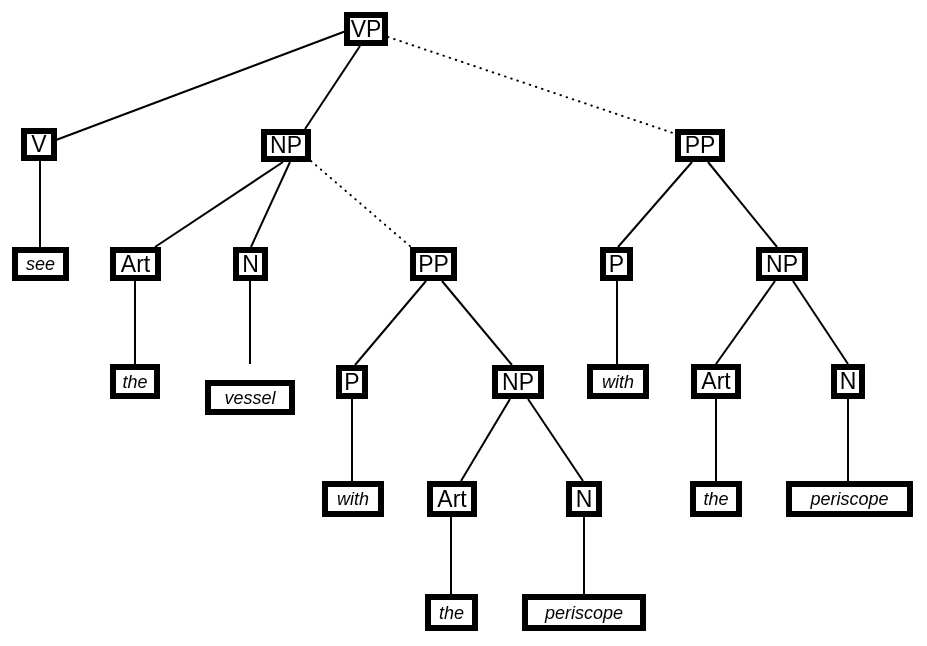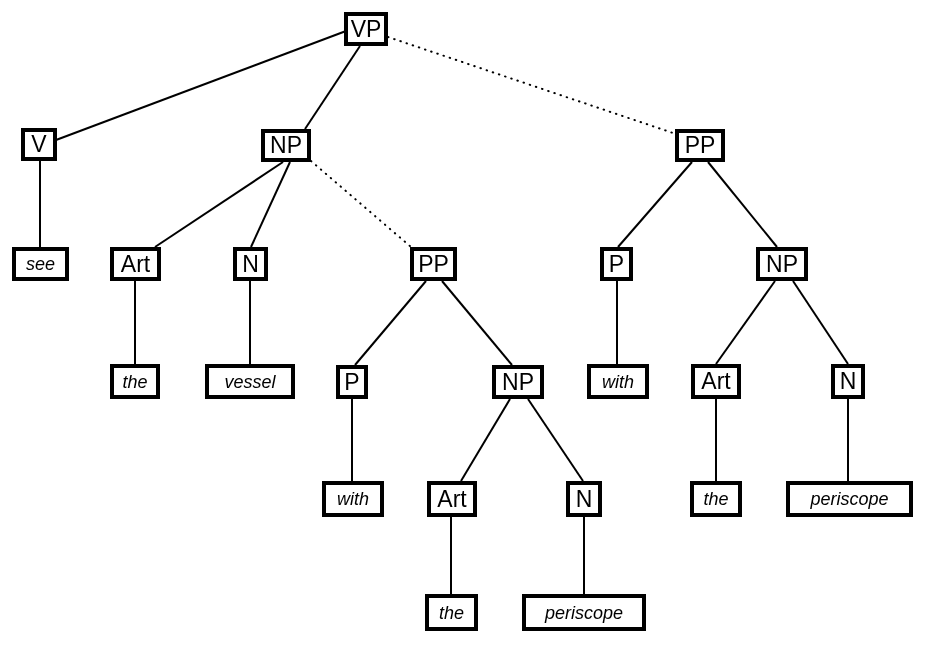--- a/index.html
+++ b/index.html
@@ -20,21 +20,21 @@
   #edges {
     position: absolute;
     left: 0;
     top: 0;
     width: 927px;
     height: 646px;
   }
   .node {
     position: absolute;
     box-sizing: border-box;
-    border: 4px solid #0ea5e9;
+    border: 6px solid #0ea5e9;
     background: #ffffff;
     display: flex;
     align-items: center;
     justify-content: center;
     line-height: 1;
     color: #000000;
     white-space: nowrap;
   }
   .node.cat {
     font-size: 23px;
@@ -79,21 +79,21 @@
       <div class="node cat" style="left: 21px; top: 128px; width: 36px; height: 33px; border-color: rgb(0, 0, 0);">V</div>
       <div class="node cat" style="left: 261px; top: 129px; width: 50px; height: 33px; border-color: rgb(0, 0, 0);">NP</div>
       <div class="node cat" style="left: 675px; top: 129px; width: 50px; height: 33px; border-color: rgb(0, 0, 0);">PP</div>
       <div class="node leaf" style="left: 12px; top: 247px; width: 57px; height: 34px; border-color: rgb(0, 0, 0);">see</div>
       <div class="node cat" style="left: 110px; top: 247px; width: 51px; height: 34px; border-color: rgb(0, 0, 0);">Art</div>
       <div class="node cat" style="left: 233px; top: 247px; width: 35px; height: 34px; border-color: rgb(0, 0, 0);">N</div>
       <div class="node cat" style="left: 410px; top: 247px; width: 47px; height: 34px; border-color: rgb(0, 0, 0);">PP</div>
       <div class="node cat" style="left: 600px; top: 247px; width: 33px; height: 34px; border-color: rgb(0, 0, 0);">P</div>
       <div class="node cat" style="left: 756px; top: 247px; width: 52px; height: 34px; border-color: rgb(0, 0, 0);">NP</div>
       <div class="node leaf" style="left: 110px; top: 364px; width: 50px; height: 35px; border-color: rgb(0, 0, 0);">the</div>
-      <div class="node leaf" style="left: 205px; top: 364px; width: 90px; height: 35px; border-color: rgb(0, 0, 0);">vessel</div>
+      <div class="node leaf" style="left: 205px; top: 380px; width: 90px; height: 35px; border-color: rgb(0, 0, 0);">vessel</div>
       <div class="node cat" style="left: 336px; top: 365px; width: 32px; height: 34px; border-color: rgb(0, 0, 0);">P</div>
       <div class="node cat" style="left: 492px; top: 365px; width: 52px; height: 34px; border-color: rgb(0, 0, 0);">NP</div>
       <div class="node leaf" style="left: 587px; top: 364px; width: 62px; height: 35px; border-color: rgb(0, 0, 0);">with</div>
       <div class="node cat" style="left: 691px; top: 364px; width: 50px; height: 35px; border-color: rgb(0, 0, 0);">Art</div>
       <div class="node cat" style="left: 831px; top: 364px; width: 34px; height: 35px; border-color: rgb(0, 0, 0);">N</div>
       <div class="node leaf" style="left: 322px; top: 481px; width: 62px; height: 36px; border-color: rgb(0, 0, 0);">with</div>
       <div class="node cat" style="left: 427px; top: 481px; width: 50px; height: 36px; border-color: rgb(0, 0, 0);">Art</div>
       <div class="node cat" style="left: 566px; top: 481px; width: 36px; height: 36px; border-color: rgb(0, 0, 0);">N</div>
       <div class="node leaf" style="left: 690px; top: 481px; width: 52px; height: 36px; border-color: rgb(0, 0, 0);">the</div>
       <div class="node leaf" style="left: 786px; top: 481px; width: 127px; height: 36px; border-color: rgb(0, 0, 0);">periscope</div>

